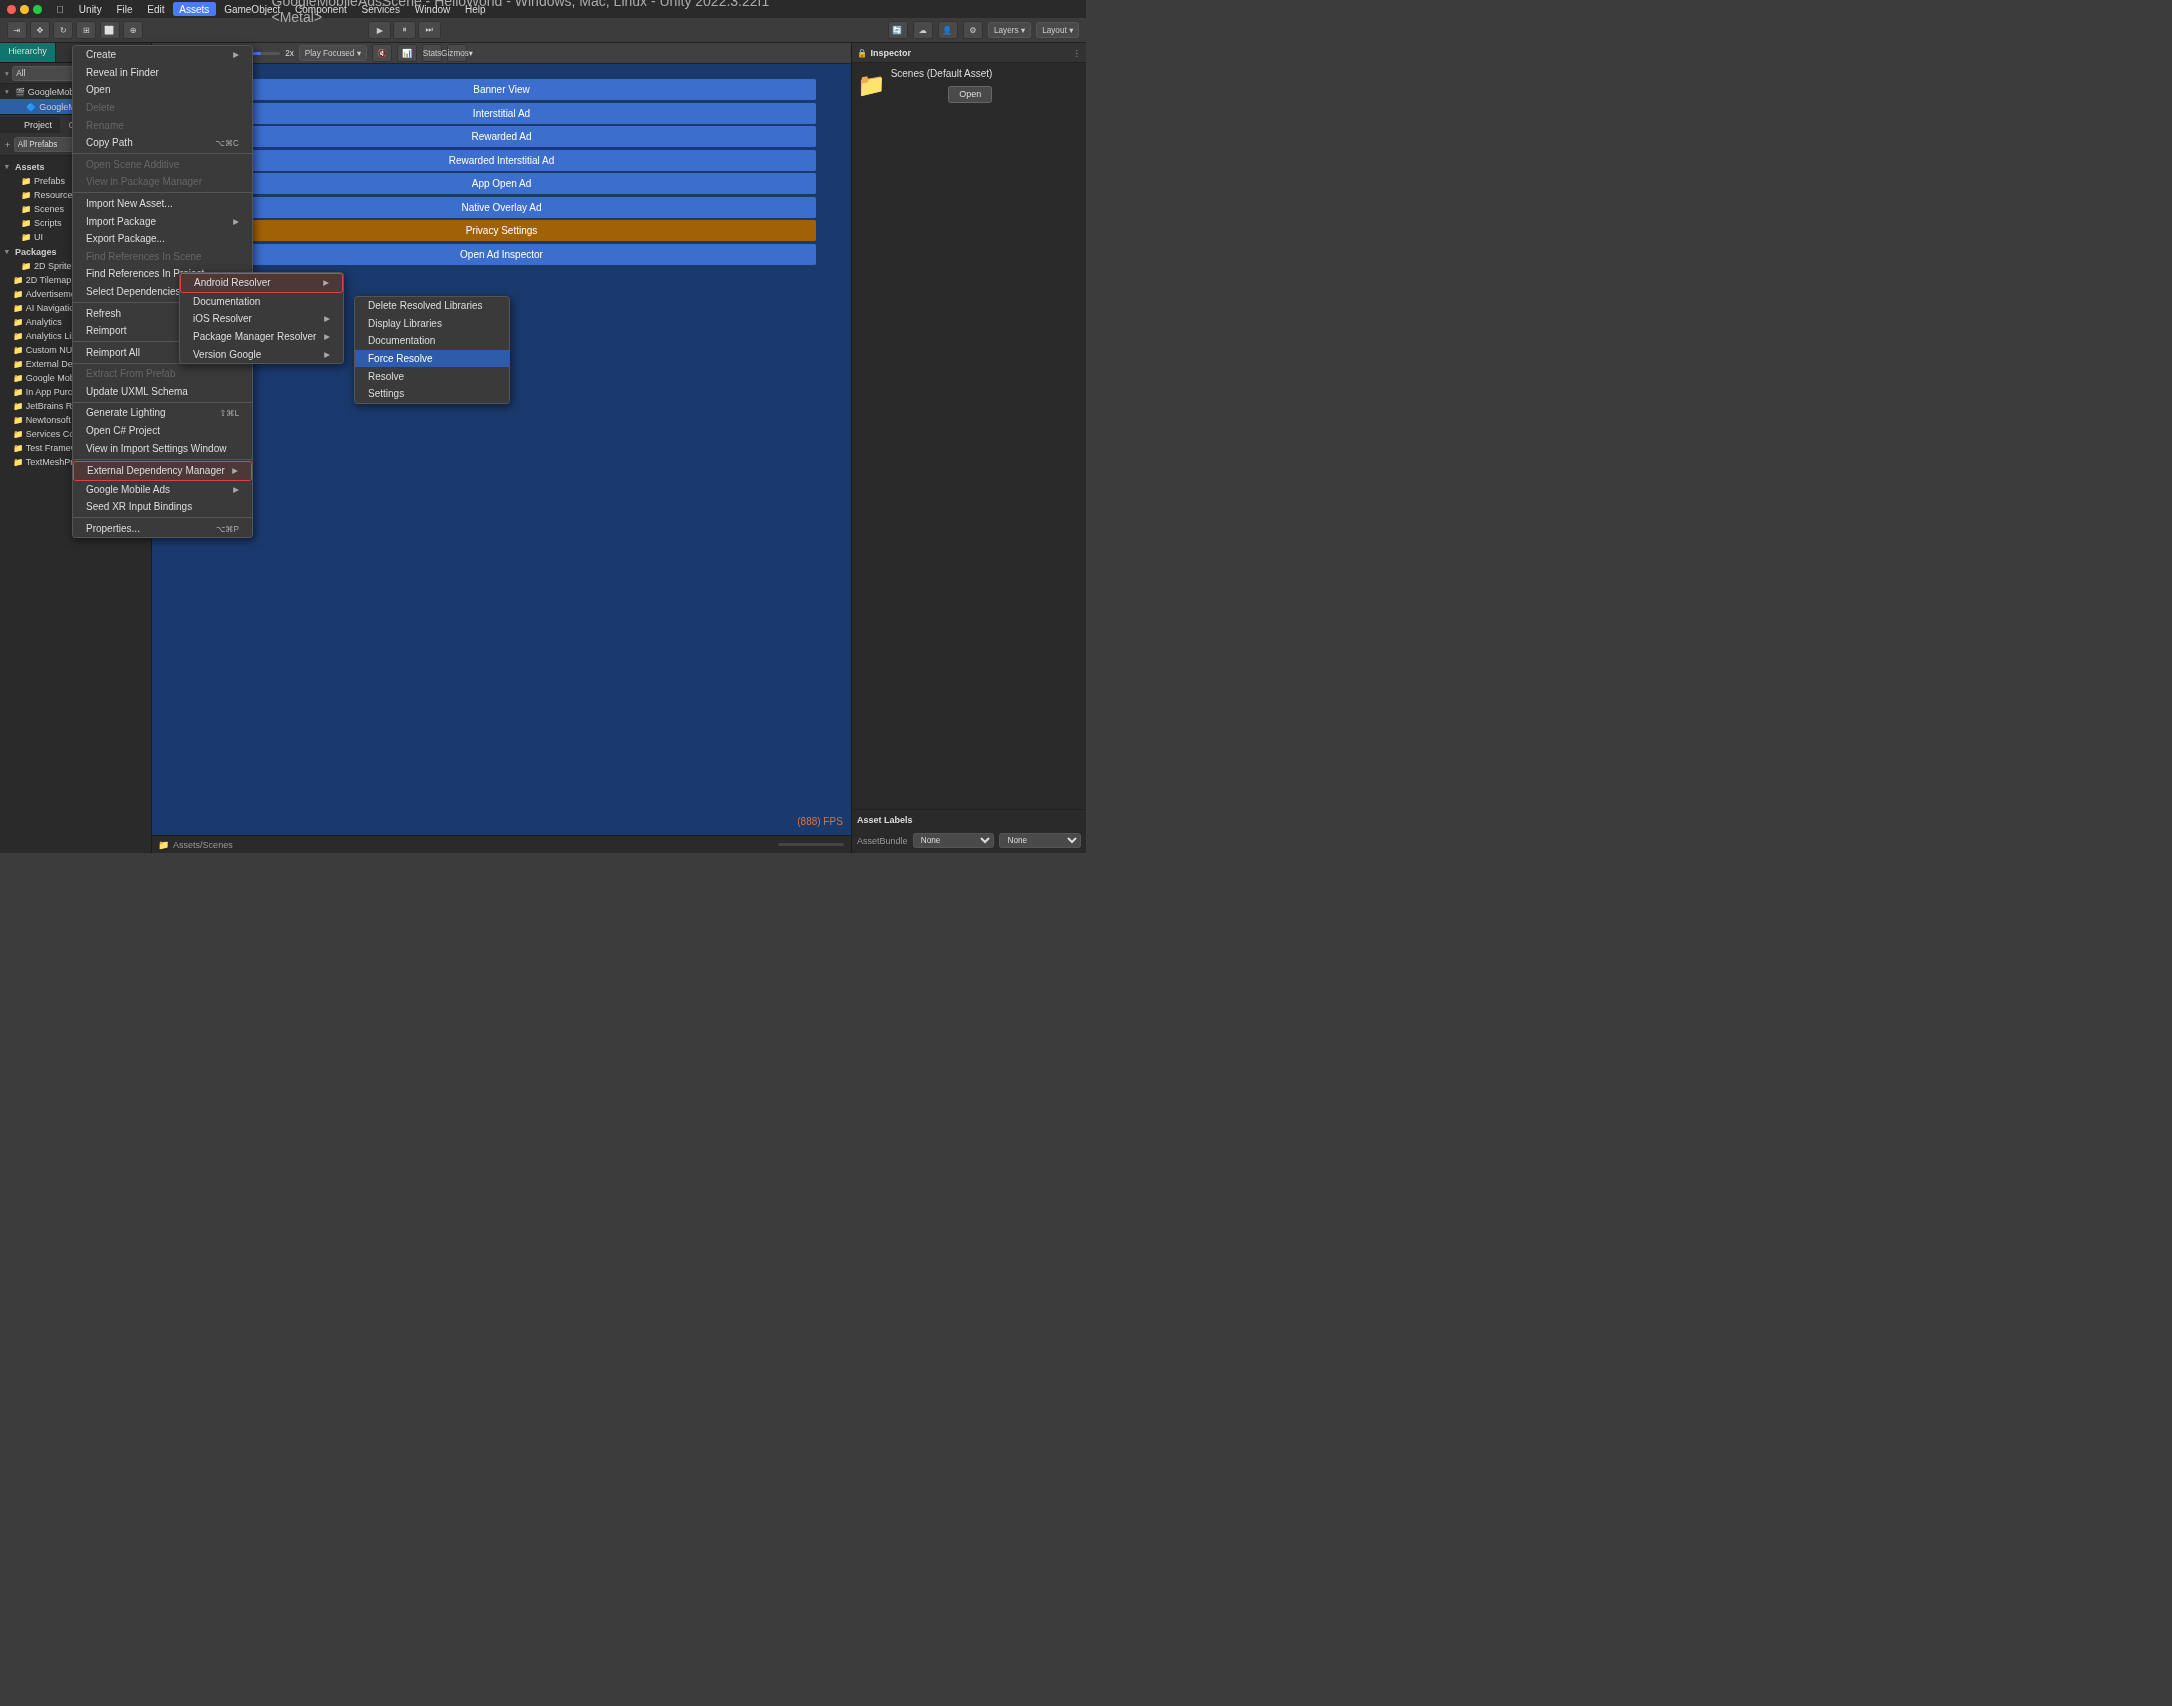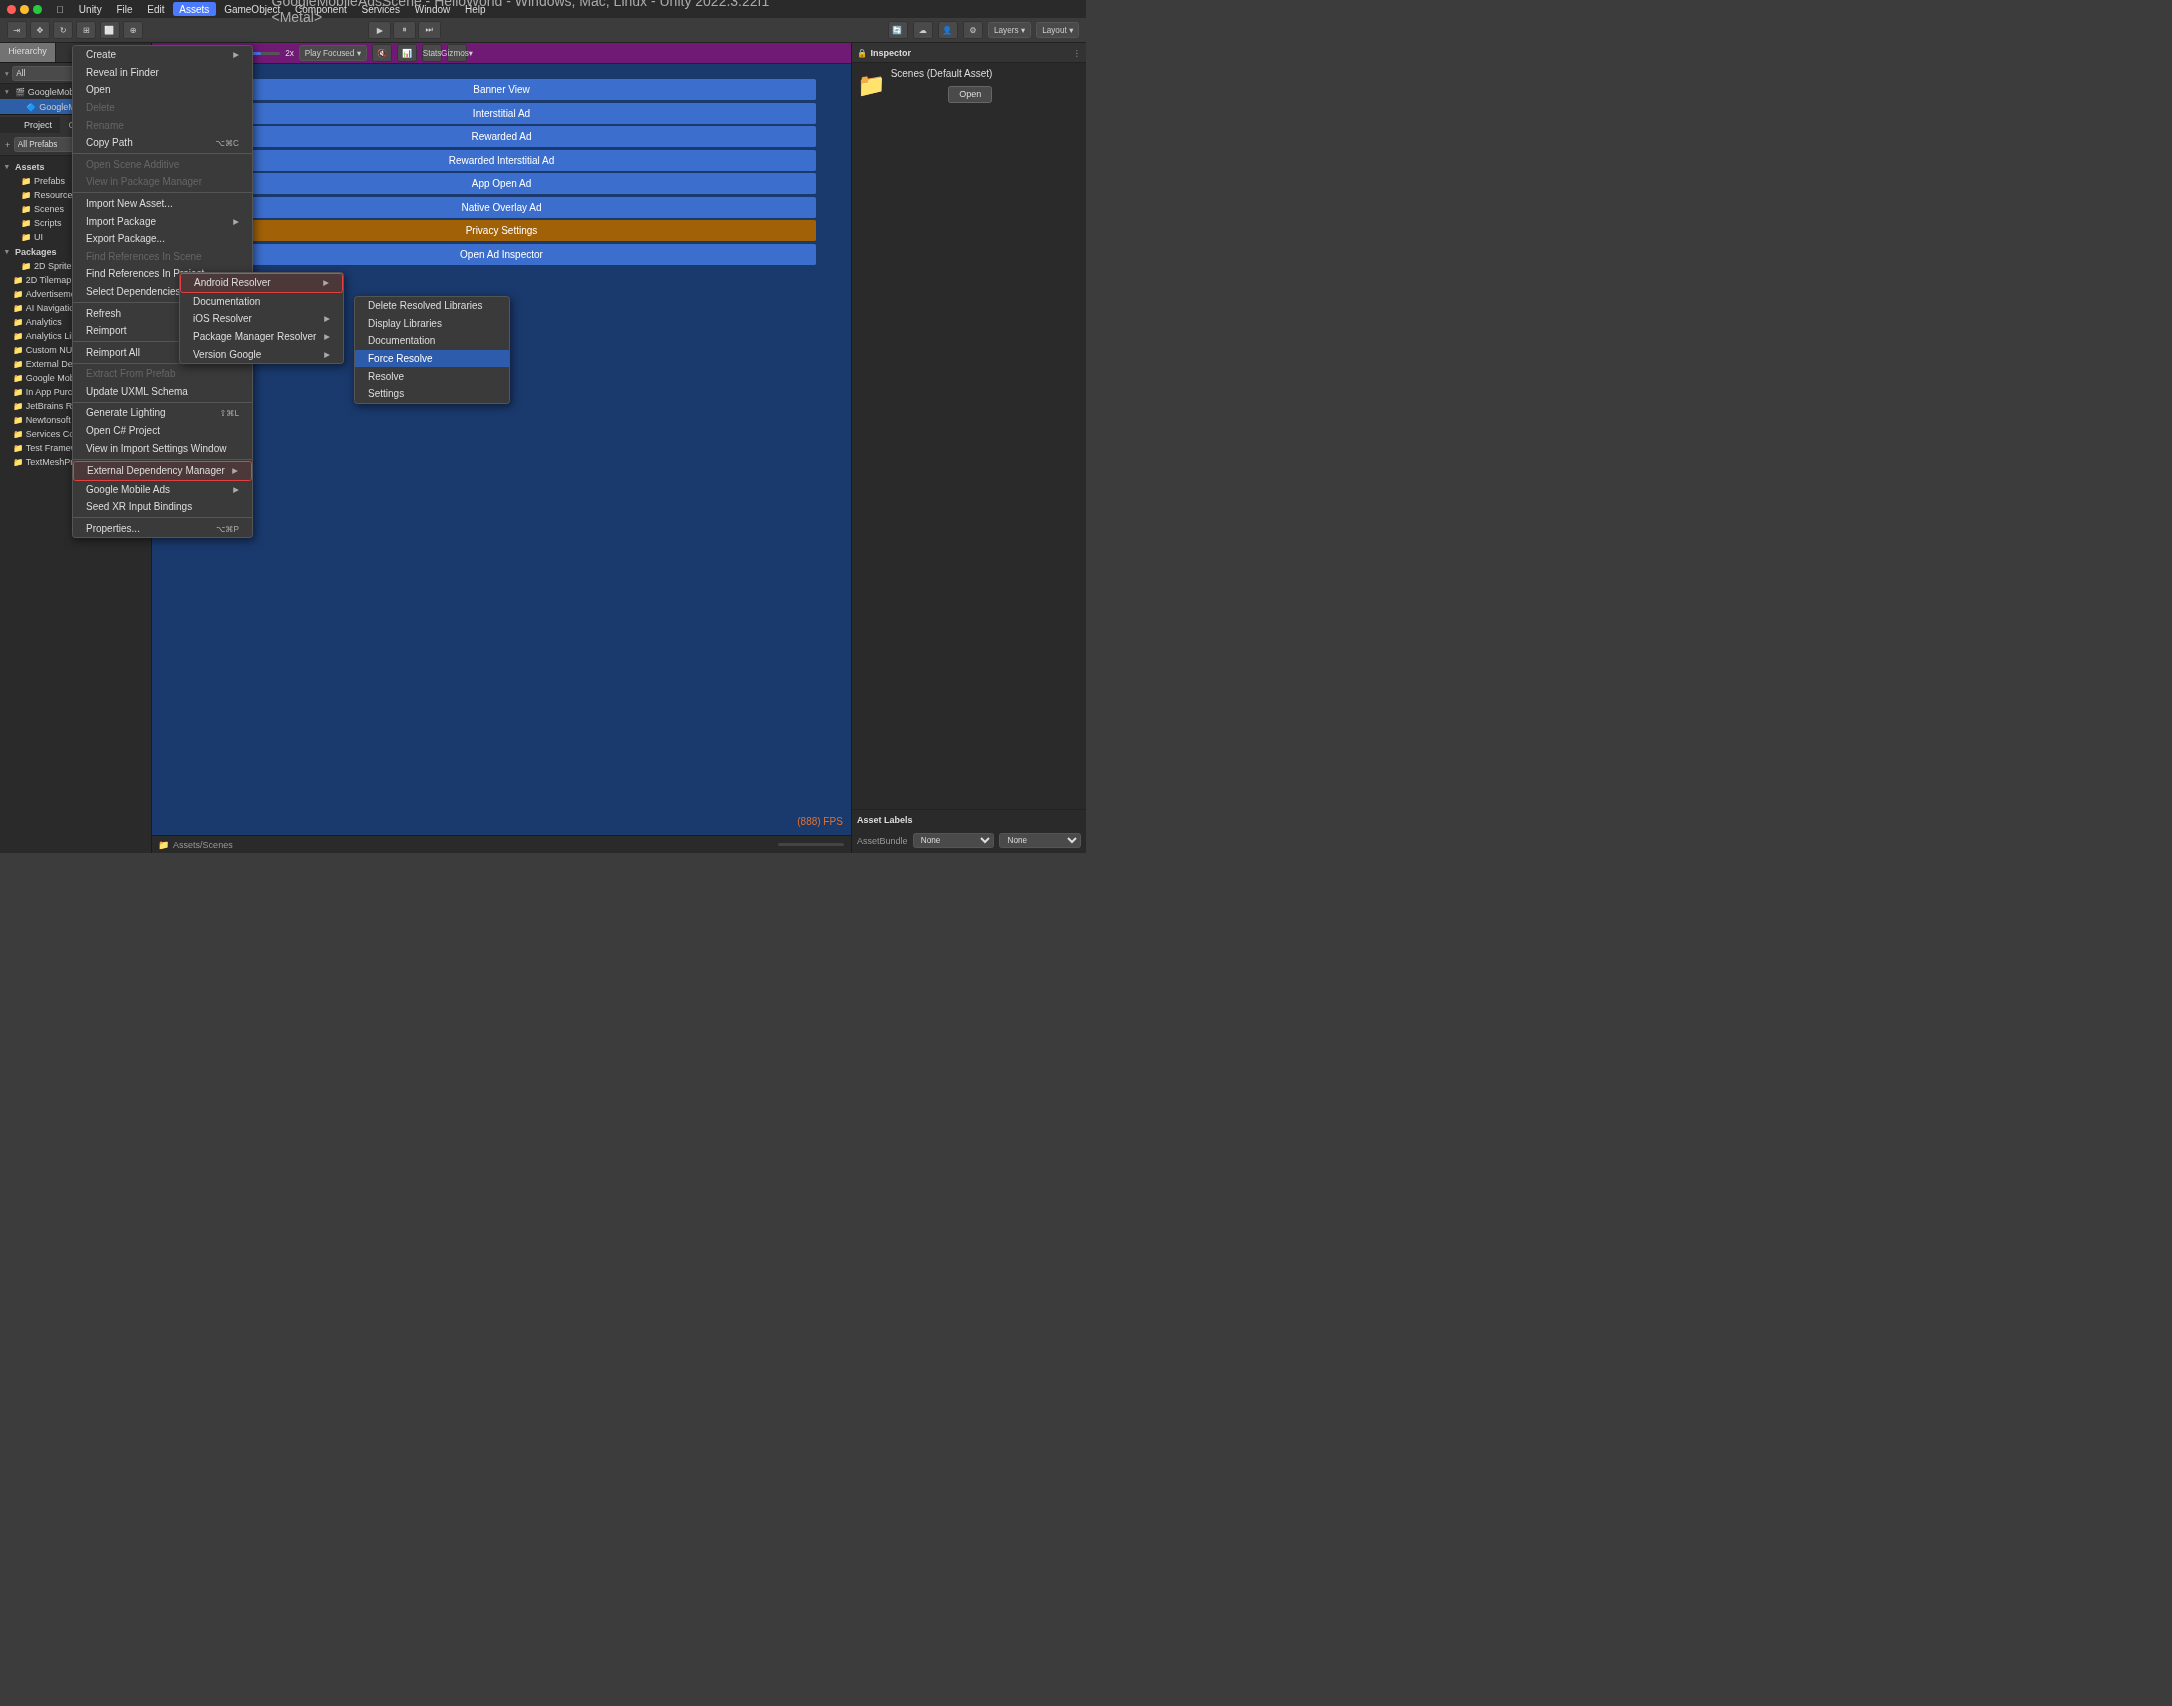--- a/index.html
+++ b/index.html
@@ -129,21 +129,21 @@
       height: 20px;
     }
     .panel-tab {
       padding: 3.3px 8.2px;
       font-size: 9px;
       cursor: pointer;
       color: #aaa;
       border-right: 0.8px solid #222;
     }
     .panel-tab.active {
-      background: #737373;
+      background: #0f766e;
       color: #ddd;
     }
 
     .hierarchy-header {
       display: flex;
       align-items: center;
       padding: 2.5px 5px;
       background: #333;
       border-bottom: 0.8px solid #222;
       gap: 3.3px;
@@ -247,21 +247,21 @@
     .viewport-area {
       flex: 1;
       background: #2a2a2a;
       display: flex;
       flex-direction: column;
       position: relative;
     }
 
     .scene-toolbar {
       height: 21.4px;
-      background: #701a75;
+      background: #404040;
       border-bottom: 0.8px solid #222;
       display: flex;
       align-items: center;
       padding: 0 5px;
       gap: 5px;
     }
     .scene-dropdown {
       height: 16.5px;
       background: #4a4a4a;
       border: 0.8px solid #555;

